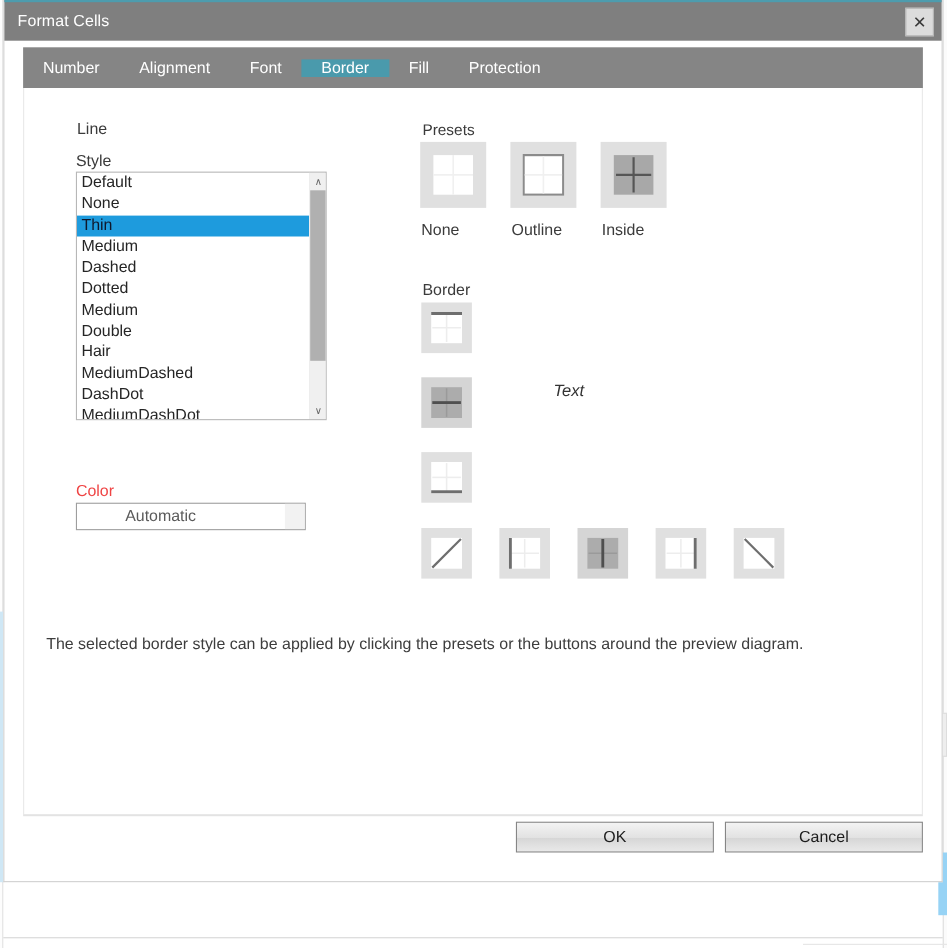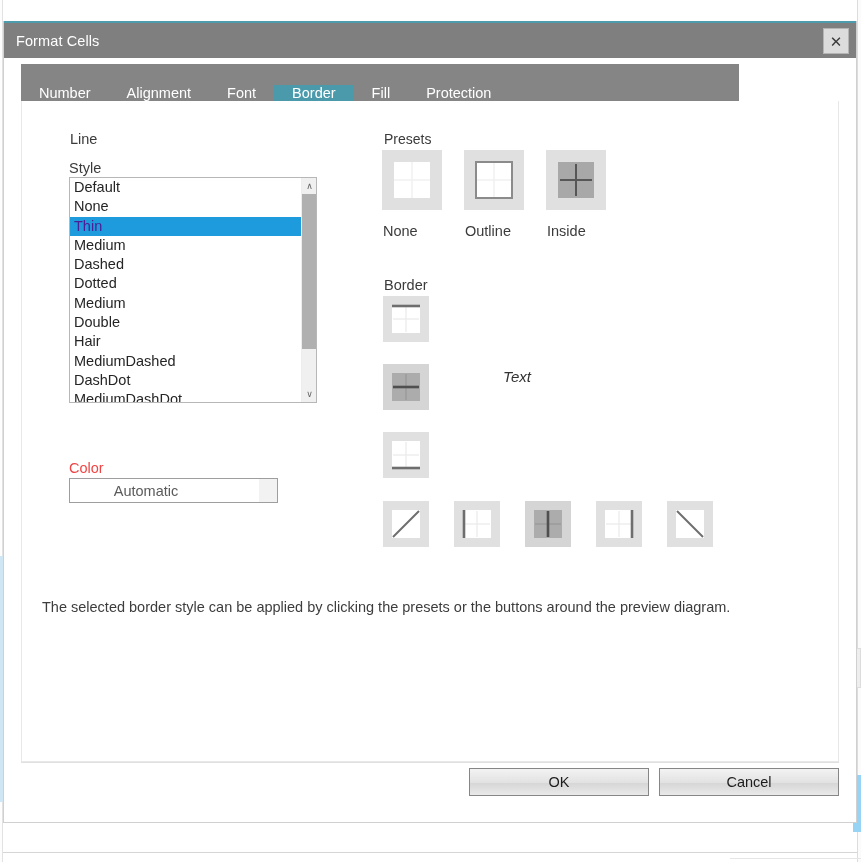--- a/index.html
+++ b/index.html
@@ -42,21 +42,20 @@
     background: #e5e5e5;
   }
 
   
   #dialog {
     position: absolute; left: 3px; top: 0px;
     width: 854px; height: 802px;
     background: #ffffff;
     border: 1px solid #d0d0d0;
     border-top: none;
-    margin-top: 21px;
   }
 
   
   .titlebar {
     position: relative;
     height: 37px;
     background: #7f7f7f;
     border-top: 2px solid #4d9cae;
     color: #ffffff;
     display: flex; align-items: center;
@@ -73,23 +72,23 @@
     background: #dcdcdc;
     border: 1px solid #b4b4b4;
     display: flex; align-items: center; justify-content: center;
     color: #3a3a3a; font-size: 15px; line-height: 1;
     cursor: pointer;
   }
 
   
   .tabstrip {
     position: absolute; left: 17px; top: 43px;
-    width: 718px; height: 37px;
+    width: 818px; height: 37px;
     background: #858585;
-    display: flex; align-items: flex-end;
+    display: flex; align-items: center;
   }
   .tab {
     display: flex; align-items: center;
     padding: 0 18px;
     color: #ffffff;
     font-size: 14.5px;
     cursor: pointer;
     white-space: nowrap;
   }
   .tab.active { background: #4a9aac; }
@@ -108,21 +107,21 @@
     position: absolute; left: 48px; top: 30px;
     font-size: 14.5px; color: #3b3b3b;
   }
   .lbl-style {
     position: absolute; left: 47px; top: 59px;
     font-size: 14.5px; color: #3b3b3b;
   }
 
   .listbox {
     position: absolute; left: 47px; top: 76px;
-    width: 248px; height: 226px;
+    width: 228px; height: 226px;
     border: 1px solid #b7b7b7;
     background: #ffffff;
     overflow: hidden;
     display: flex;
   }
   .list-items {
     flex: 1 1 auto;
     padding: 0; margin: 0; list-style: none;
     overflow: hidden;
   }
@@ -130,21 +129,21 @@
     height: 19.3px;
     line-height: 19.3px;
     padding-left: 4px;
     font-size: 14.5px;
     color: #252525;
     white-space: nowrap;
     cursor: pointer;
   }
   .list-items li.selected {
     background: #1e9bdd;
-    color: #4c1d95;
+    color: #0f172a;
   }
   .scroll-col {
     width: 15px;
     background: #f0f0f0;
     position: relative;
     flex: 0 0 15px;
     border-left: 1px solid #ededed;
   }
   .scroll-arrow {
     position: absolute; left: 0; width: 15px; height: 14px;

